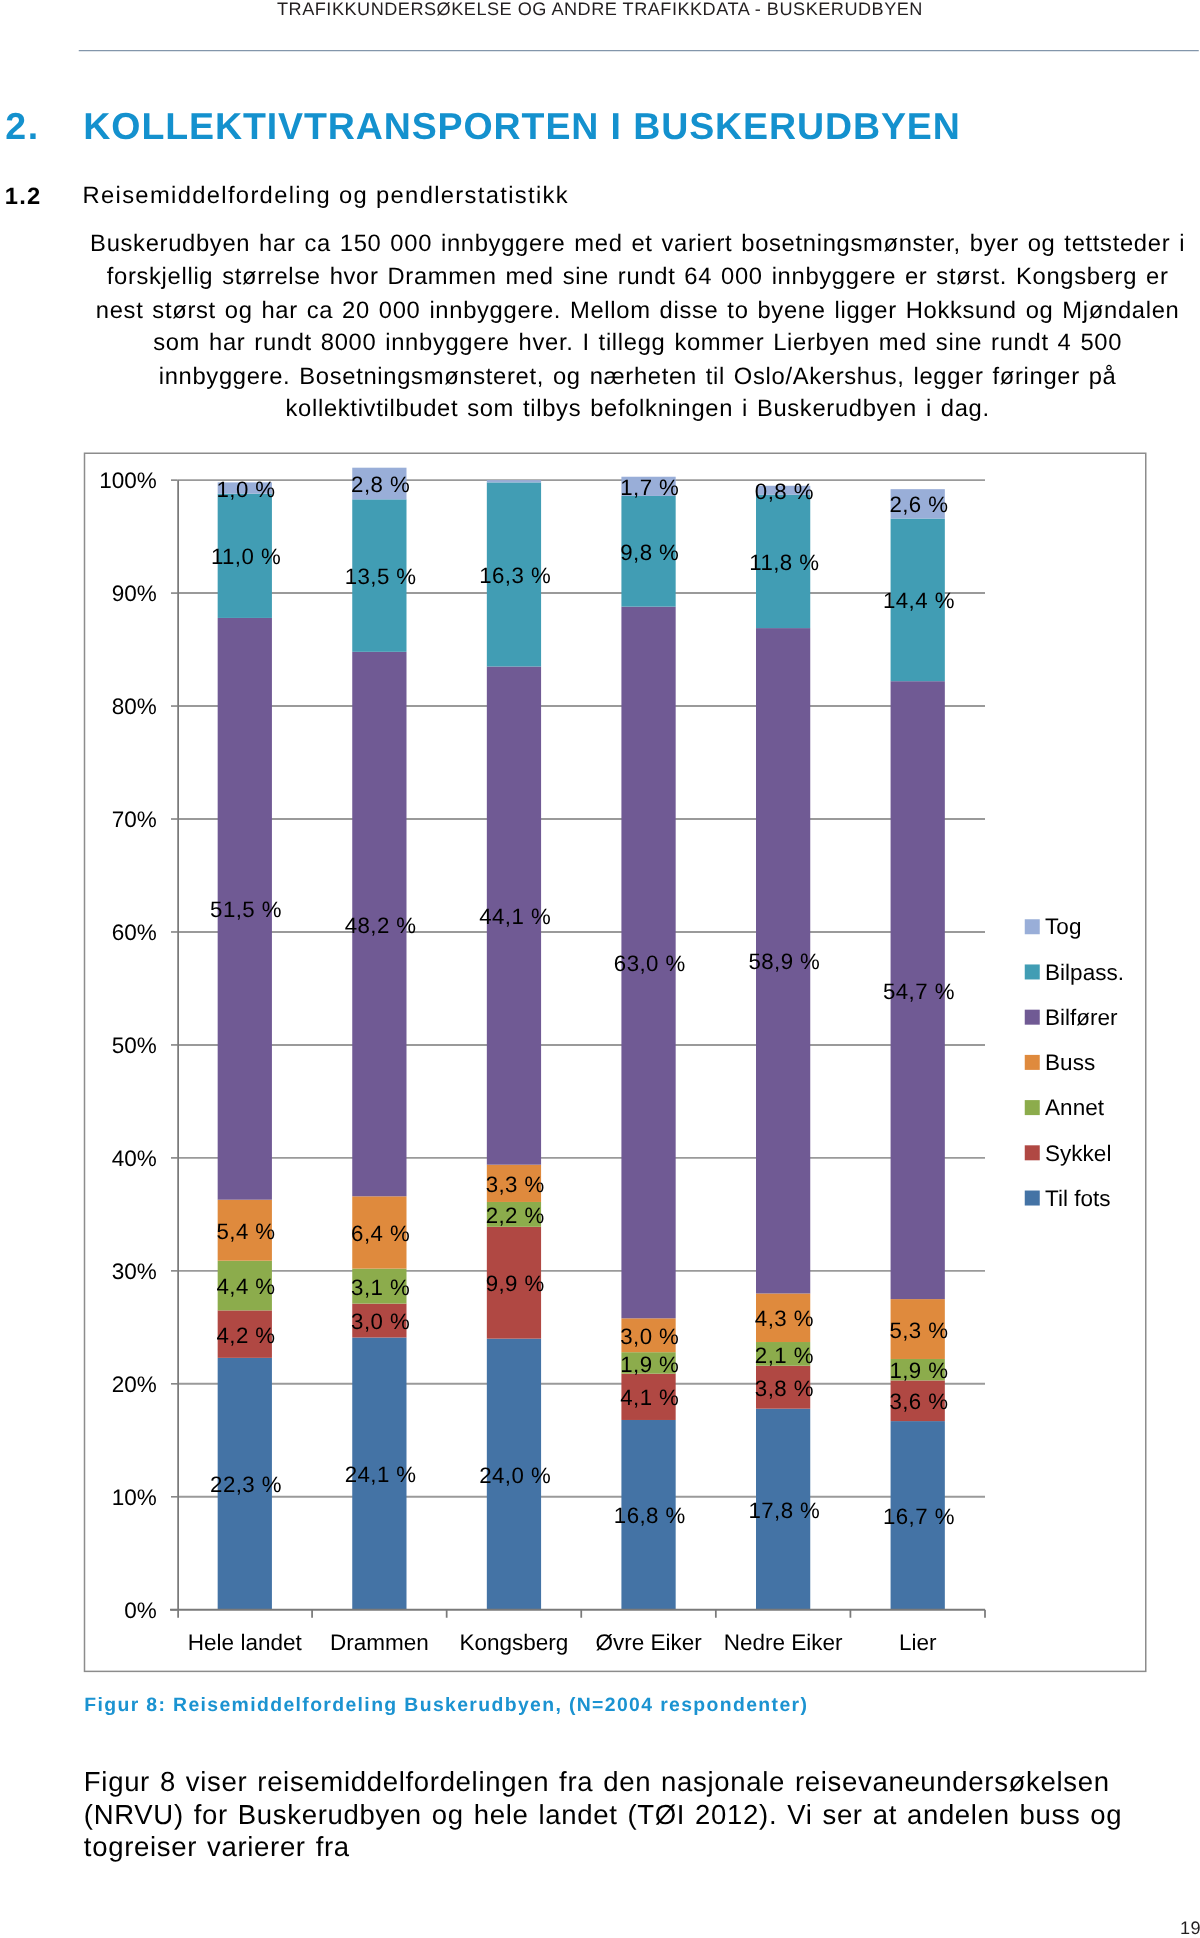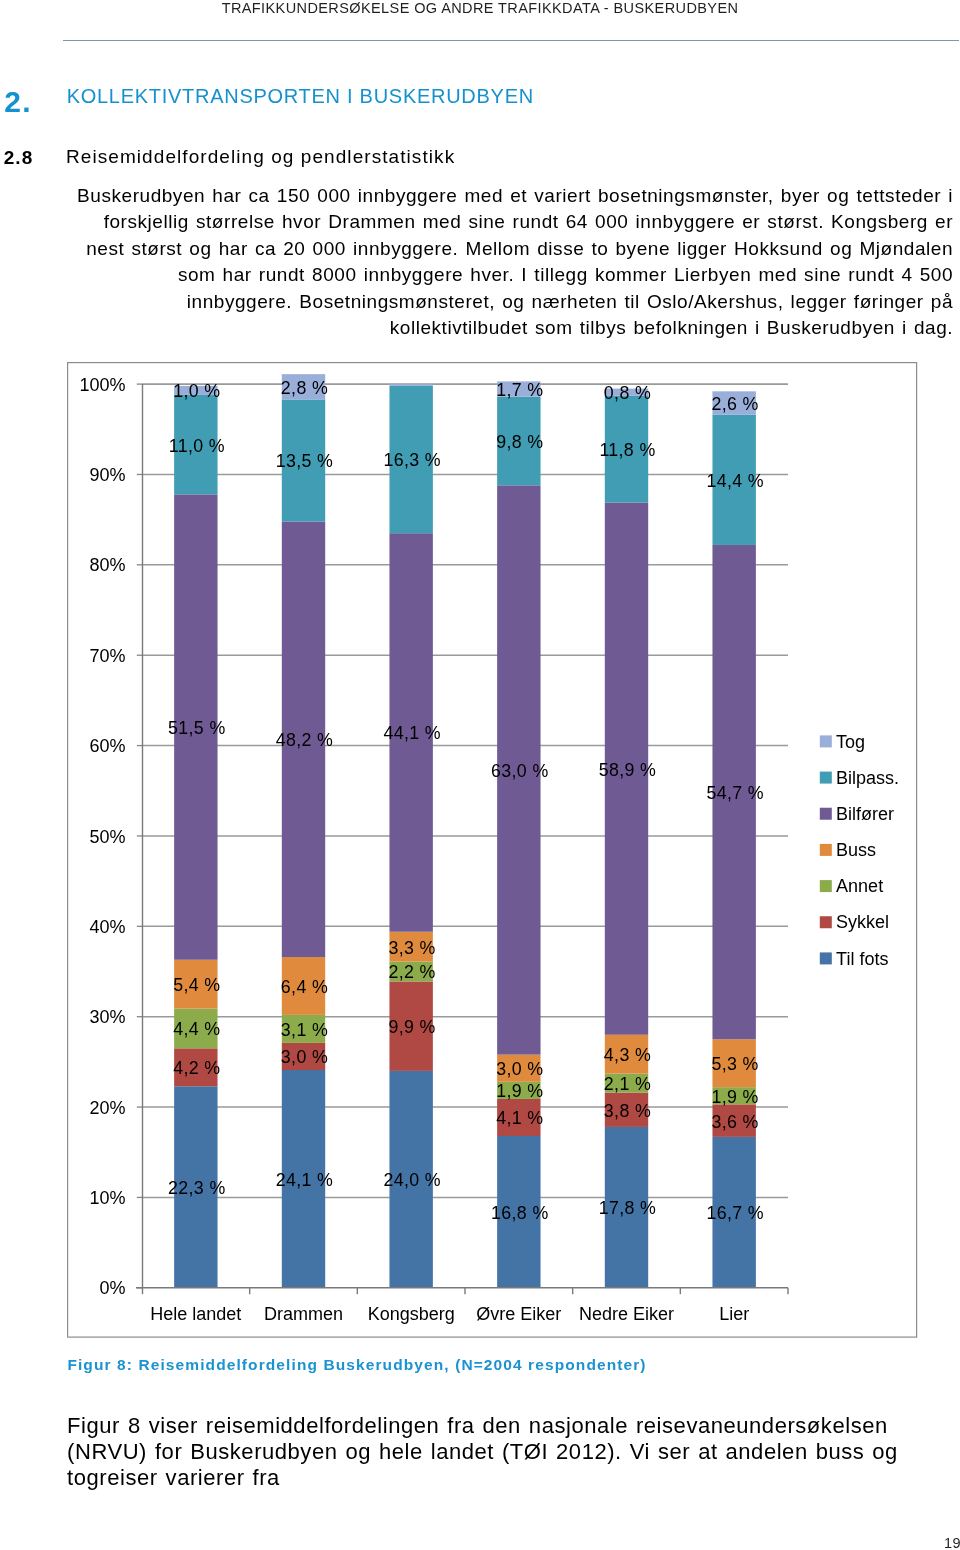--- a/index.html
+++ b/index.html
@@ -7,31 +7,31 @@
        font-family:"Liberation Sans",sans-serif;color:#000;}
   .page{position:absolute;left:0;top:0;width:864px;height:1550px;}
   
   .runhead{position:absolute;left:0;top:0;width:960px;text-align:center;
            font-size:14.5px;letter-spacing:0.4px;color:#231f20;line-height:16px;}
   .runrule{position:absolute;left:63px;top:39.8px;width:896px;height:1.4px;
            background:#8396ab;}
   
   .chapnum{position:absolute;left:4.3px;top:85.2px;font-size:30px;font-weight:bold;
            letter-spacing:1.2px;color:#1491ce;}
-  .chaptitle{position:absolute;left:66.7px;top:85.2px;font-size:20px;font-weight:normal;
+  .chaptitle{position:absolute;left:66.7px;top:85.2px;font-size:30px;font-weight:bold;
              letter-spacing:0.72px;color:#1491ce;white-space:nowrap;}
   
   .secnum{position:absolute;left:3.8px;top:146.5px;font-size:19px;font-weight:bold;
           letter-spacing:1px;color:#000;}
   .sectitle{position:absolute;left:66.0px;top:146px;font-size:19px;font-weight:normal;
             letter-spacing:1.07px;color:#000;white-space:nowrap;}
   
   .bodytext{position:absolute;left:67.1px;top:183px;width:886px;font-size:19px;
             letter-spacing:0.55px;word-spacing:1.3px;line-height:26.4px;color:#000;
-            text-align:right;}
+            text-align:center;}
   
   .figcaption{position:absolute;left:67.4px;top:1356.2px;font-size:15.5px;font-weight:bold;
               letter-spacing:1.1px;color:#1b93d1;white-space:nowrap;}
   .figdesc{position:absolute;left:67.1px;top:1412.5px;width:886px;font-size:22px;
            letter-spacing:0.55px;word-spacing:1.3px;line-height:26.4px;color:#000;}
   .pagenum{position:absolute;left:944px;top:1535px;font-size:14.5px;
            letter-spacing:0.4px;color:#231f20;}
   
   #chart-svg{position:absolute;left:0;top:0;}
 
@@ -41,21 +41,21 @@
 <body>
 
 <div class="page">
 
   <div class="runhead">TRAFIKKUNDERSØKELSE OG ANDRE TRAFIKKDATA - BUSKERUDBYEN</div>
   <div class="runrule"></div>
 
   <div class="chapnum">2.</div>
   <div class="chaptitle">KOLLEKTIVTRANSPORTEN I BUSKERUDBYEN</div>
 
-  <div class="secnum">2.8</div>
+  <div class="secnum">1.2</div>
   <div class="sectitle">Reisemiddelfordeling og pendlerstatistikk</div>
 
   <div class="bodytext">Buskerudbyen har ca 150 000 innbyggere med et variert bosetningsmønster, byer og tettsteder i forskjellig størrelse hvor Drammen med sine rundt 64 000 innbyggere er størst. Kongsberg er nest størst og har ca 20 000 innbyggere. Mellom disse to byene ligger Hokksund og Mjøndalen som har rundt 8000 innbyggere hver. I tillegg kommer Lierbyen med sine rundt 4 500 innbyggere. Bosetningsmønsteret, og nærheten til Oslo/Akershus, legger føringer på kollektivtilbudet som tilbys befolkningen i Buskerudbyen i dag.</div>
 
   <svg id="chart-svg" width="960" height="1550" viewBox="0 0 960 1550">
     <rect x="67.6" y="362.6" width="849.0" height="974.5" fill="#ffffff" stroke="#8c8c8c" stroke-width="1.2"></rect>
     <g id="grid-group">
         <line x1="136.8" y1="1287.8" x2="142" y2="1287.8" stroke="#868686" stroke-width="1.3"></line>
         <line x1="142" y1="1197.4299999999998" x2="788" y2="1197.4299999999998" stroke="#9a9a9a" stroke-width="1.55"></line>
         <line x1="136.8" y1="1197.4299999999998" x2="142" y2="1197.4299999999998" stroke="#868686" stroke-width="1.3"></line>

